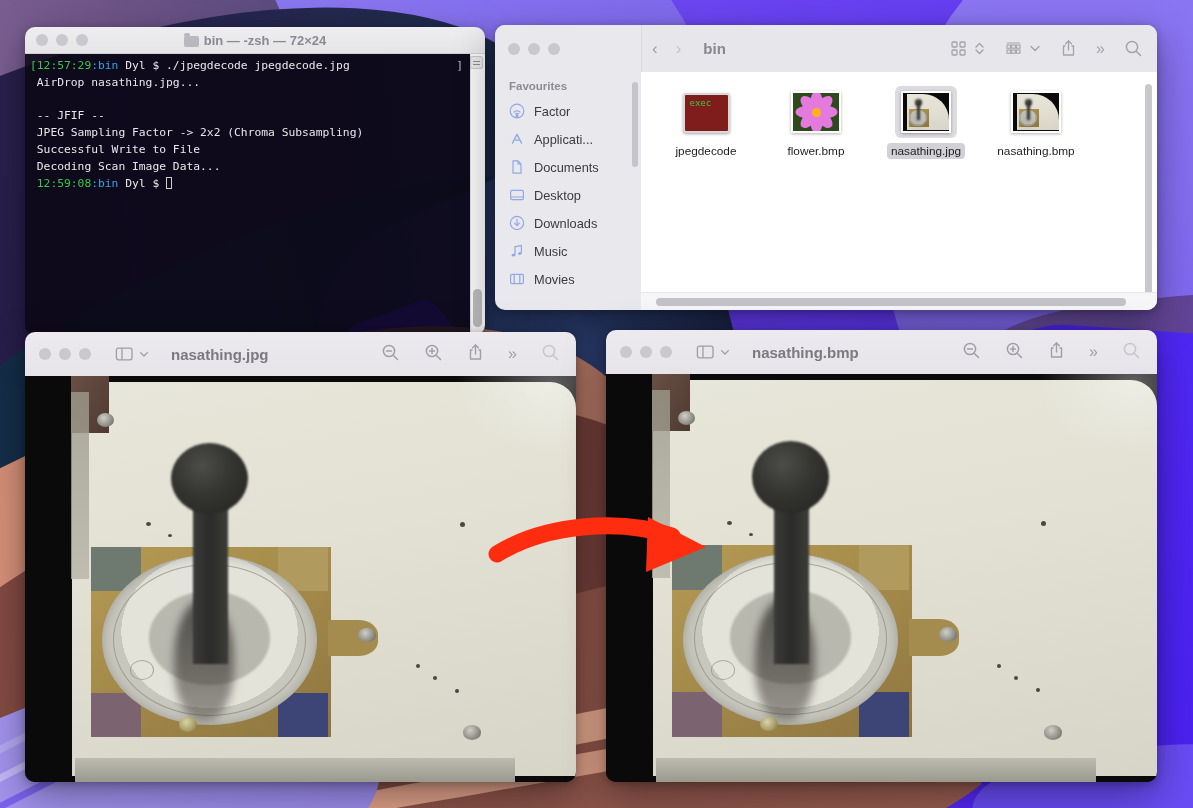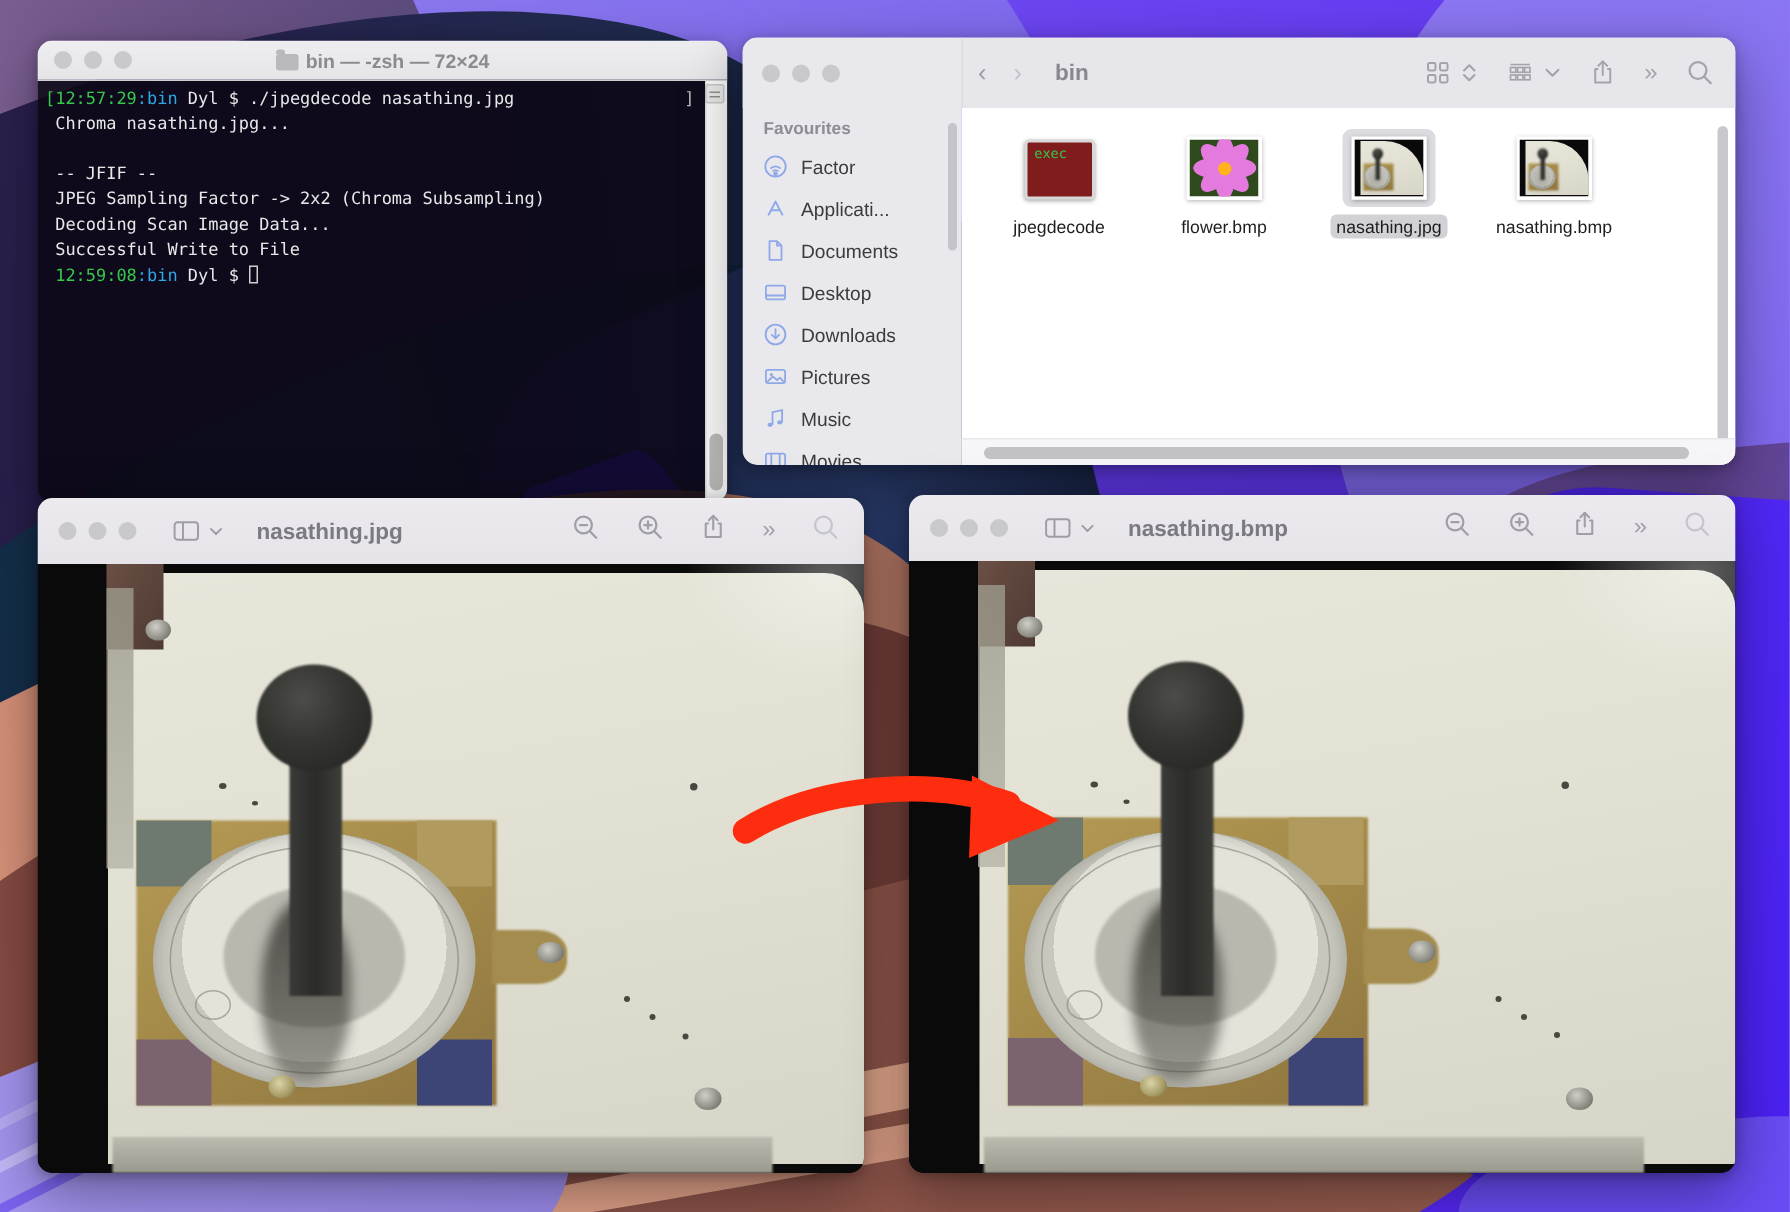--- a/index.html
+++ b/index.html
@@ -503,27 +503,27 @@
         <div class="tl"></div>
         <div class="tl"></div>
       </div>
       <div class="win-title">
         <span class="folder-glyph"></span>
         <span>bin — -zsh — 72×24</span>
       </div>
     </div>
 
     <div class="term-body">
-      <div class="term-line"><span class="t-time">[12:57:29</span><span class="t-dir">:bin</span><span class="t-user"> Dyl $ ./jpegdecode nasathing.jpg</span></div>
-      <div class="term-line"> Chroma nasathing.jpg...</div>
+      <div class="term-line"><span class="t-time">[12:57:29</span><span class="t-dir">:bin</span><span class="t-user"> Dyl $ ./jpegdecode jpegdecode.jpg</span></div>
+      <div class="term-line"> AirDrop nasathing.jpg...</div>
       <div class="term-line"> </div>
       <div class="term-line"> -- JFIF --</div>
       <div class="term-line"> JPEG Sampling Factor -&gt; 2x2 (Chroma Subsampling)</div>
+      <div class="term-line"> Successful Write to File</div>
       <div class="term-line"> Decoding Scan Image Data...</div>
-      <div class="term-line"> Successful Write to File</div>
       <div class="term-line"><span class="t-time"> 12:59:08</span><span class="t-dir">:bin</span><span class="t-user"> Dyl $ </span><span class="cursor"></span></div>
 
       <div class="term-bracket">]</div>
 
       <div class="term-scroll">
         <div class="term-scroll-btn"></div>
         <div class="term-thumb"></div>
       </div>
     </div>
   </div>
@@ -643,30 +643,20 @@
           <span class="side-ico">
             <svg width="16" height="16" viewBox="0 0 16 16" fill="none" stroke="#8fa8e8" stroke-width="1.2" stroke-linecap="round" stroke-linejoin="round">
               <circle cx="8" cy="8" r="6.6"></circle>
                 <line x1="8" y1="4.4" x2="8" y2="10.4"></line>
                 <polyline points="5.6,8.2 8,10.6 10.4,8.2"></polyline>
             </svg>
           </span>
           <span>Downloads</span>
         </div>
 
-        <div class="side-item">
-          <span class="side-ico">
-            <svg width="16" height="16" viewBox="0 0 16 16" fill="none" stroke="#8fa8e8" stroke-width="1.2" stroke-linejoin="round">
-              <rect x="1.6" y="3.6" width="12.8" height="8.8" rx="1.4"></rect>
-              <circle cx="5.2" cy="6.6" r="1" fill="#8fa8e8" stroke="none"></circle>
-              <path d="M2.6 11.4 L6.2 8 L9 10.3 L11 8.8 L13.4 11.4"></path>
-            </svg>
-          </span>
-          <span>Pictures</span>
-        </div>
 
         <div class="side-item">
           <span class="side-ico">
             <svg width="16" height="16" viewBox="0 0 16 16" fill="none" stroke="#8fa8e8" stroke-width="1.2">
               <path d="M6 12.2 V3.8 L12.4 2.4 V10.6"></path>
               <ellipse cx="4.4" cy="12.2" rx="1.7" ry="1.4" fill="#8fa8e8" stroke="none"></ellipse>
               <ellipse cx="10.8" cy="10.6" rx="1.7" ry="1.4" fill="#8fa8e8" stroke="none"></ellipse>
             </svg>
           </span>
           <span>Music</span>

